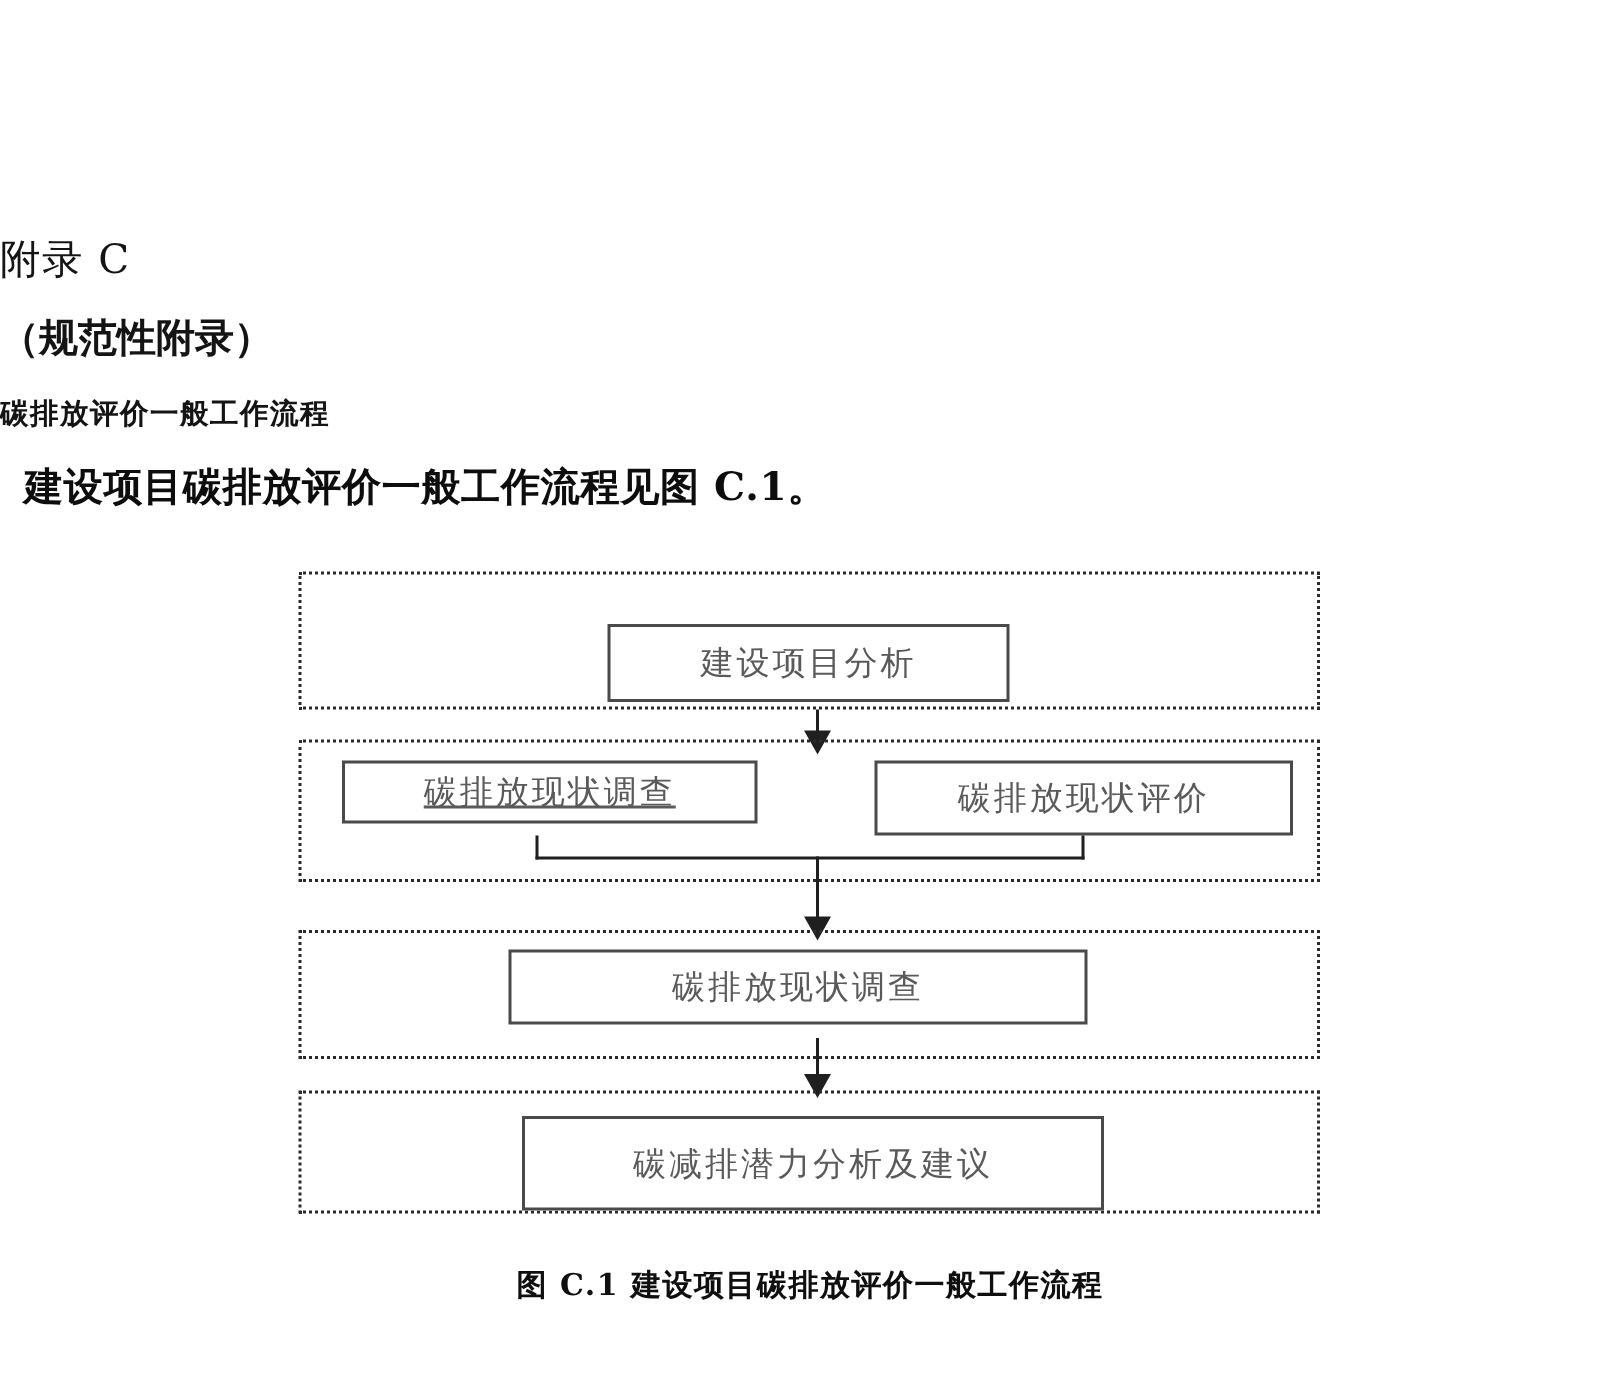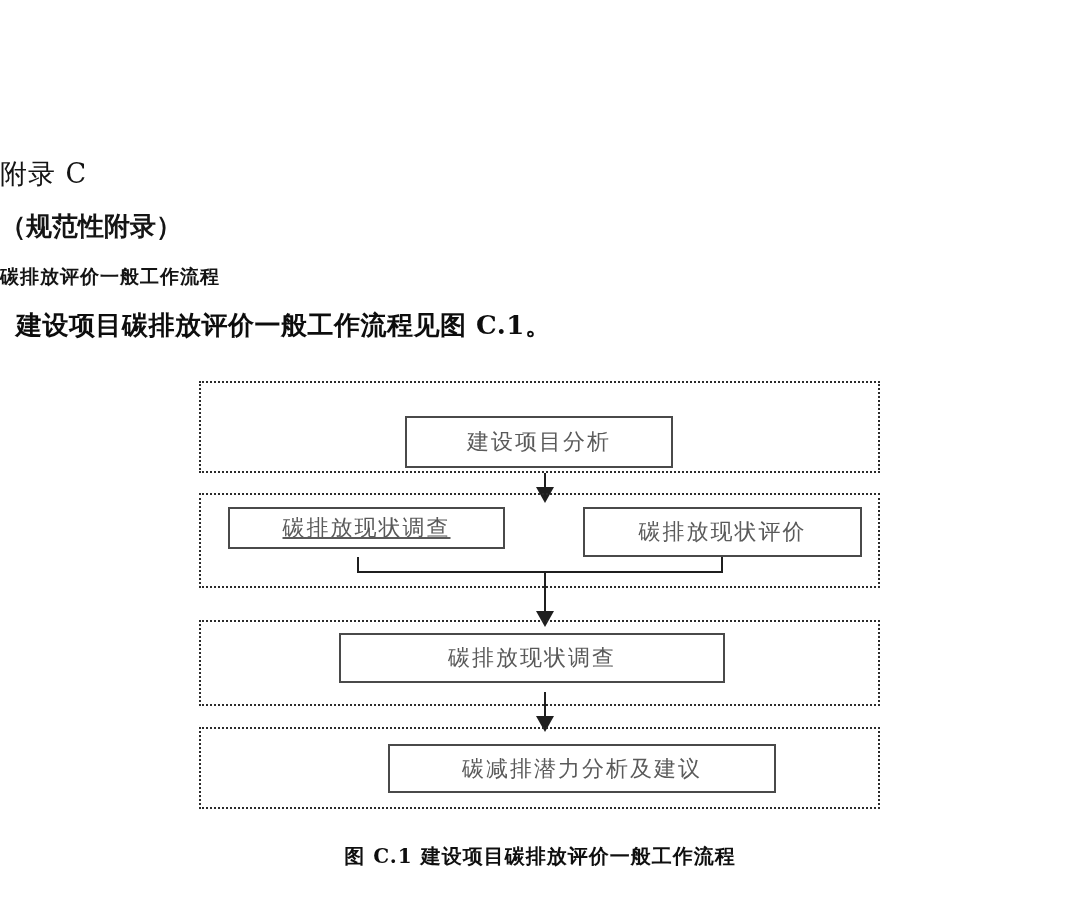--- a/index.html
+++ b/index.html
@@ -151,19 +151,19 @@
     <div class="connector-line" style="left:544px; top:571px; width:2px; height:44px;"></div>
     <div class="connector-arrowhead" style="left:536px; top:611px;"></div>
 
     <div class="stage" style="left:199px; top:620px; width:681px; height:86px;"></div>
     <div class="node" style="left:339px; top:633px; width:386px; height:50px;">碳排放现状调查</div>
 
     <div class="connector-line" style="left:544px; top:692px; width:2px; height:30px;"></div>
     <div class="connector-arrowhead" style="left:536px; top:716px;"></div>
 
     <div class="stage" style="left:199px; top:727px; width:681px; height:82px;"></div>
-    <div class="node" style="left:348px; top:744px; width:388px; height:49px;margin-left:40px;">碳减排潜力分析及建议</div>
+    <div class="node" style="left:348px; top:744px; width:388px; height:63px;">碳减排潜力分析及建议</div>
 
   </div>
 
   <div class="figure-caption">图 C.1  建设项目碳排放评价一般工作流程</div>
 
 </div>
 
 </body></html>

